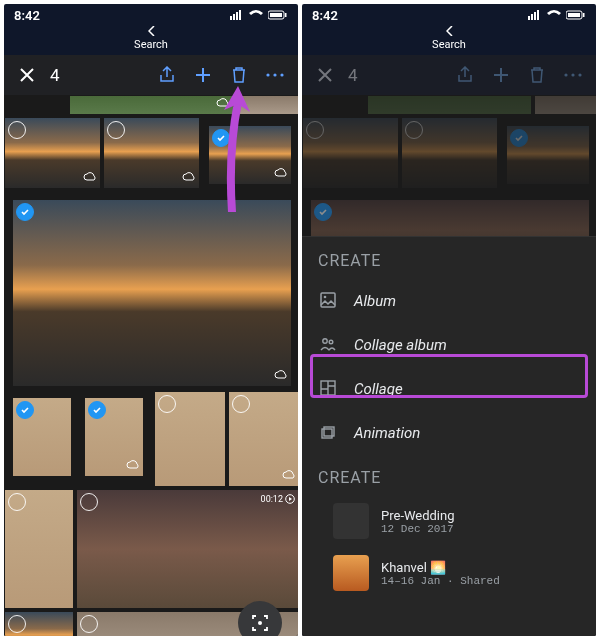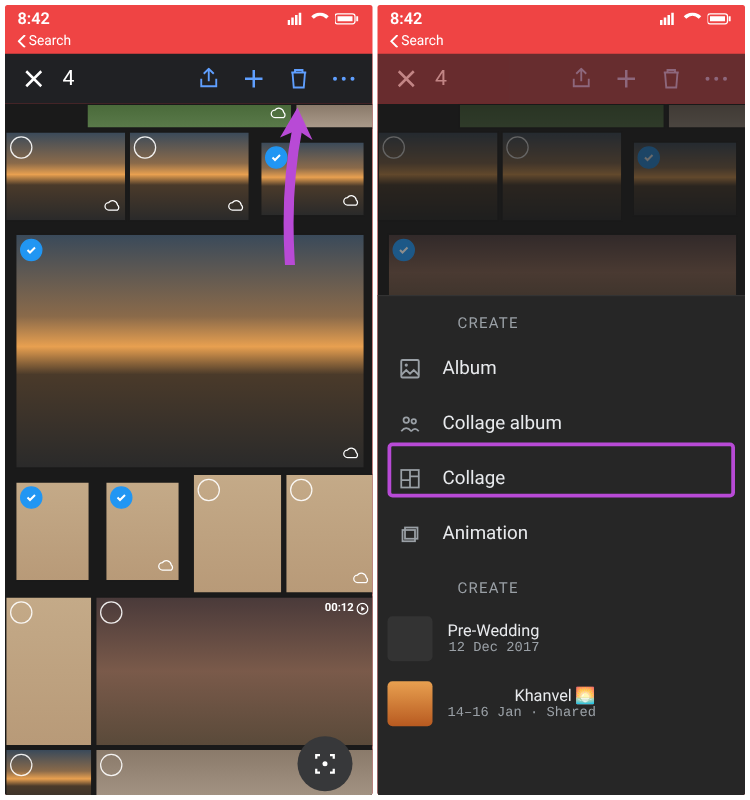--- a/index.html
+++ b/index.html
@@ -6,39 +6,39 @@
   body {
     background: #fff;
     font-family: -apple-system, BlinkMacSystemFont, "Segoe UI", Roboto, sans-serif;
     width: 600px; height: 640px;
     display: flex;
     gap: 4px;
     padding: 4px;
   }
   .panel {
     width: 296px; height: 632px;
-    background: #ef4444;
+    background: #0f172a;
     border-radius: 2px;
     position: relative;
     overflow: hidden;
     color: #fff;
   }
   
   .statusbar {
     height: 22px;
     display: flex; justify-content: space-between; align-items: center;
     padding: 0 10px;
     font-size: 13px; font-weight: 600;
     color:#fff;
   }
   .statusbar .right { display:flex; align-items:center; gap:4px; }
   .search-back {
     padding: 0 10px 4px 10px;
     font-size: 11px; color:#fff;
-    display:flex; align-items:center; gap:2px;
+    display:flex; align-items:center; gap:2px;flex-direction:column;
   }
   .toolbar {
     height: 40px;
     display:flex; align-items:center;
     padding: 0 10px;
     gap: 10px;
     background:#202124;
   }
   .toolbar .count { font-size:17px; color:#fff; }
   .toolbar .spacer { flex:1; }
@@ -76,21 +76,21 @@
     border-color:#2196f3;
     display:flex; align-items:center; justify-content:center;
   }
   .cloud-ic {
     position:absolute; bottom:3px; right:3px;
     color:rgba(255,255,255,0.85);
   }
   .vidbadge {
     position:absolute; top:4px; right:4px;
     font-size:9px; color:#fff;
-    display:flex; gap:2px;font-weight:bold;
+    display:flex; gap:2px;
   }
   .fab {
     position:absolute; bottom:16px; right:16px;
     width:44px; height:44px; border-radius:50%;
     background:#37383a;
     display:flex; align-items:center; justify-content:center;
     color:#fff;
   }
   
   .arrow {
@@ -100,42 +100,41 @@
     z-index: 50;
   }
 
   
   .sheet {
     position:absolute; left:0; right:0; bottom:0;
     background:#262626;
     border-top:1px solid #333;
   }
   .sheet-hdr {
-    font-size:12px; letter-spacing:1px; color:#9aa0a6;
+    font-size:16px; letter-spacing:1px; color:#9aa0a6;
     padding: 14px 16px 8px 16px;
-    margin-left: 48px;
   }
   .sheet-item {
-    display:flex; align-items:flex-start;
+    display:flex; align-items:flex-end;
     padding: 12px 16px;
     gap: 16px;
     font-size:15px; color:#e8eaed;
     cursor:pointer;
+    font-style:italic;
   }
   .sheet-item .mi { width:20px; height:20px; display:flex; align-items:center; justify-content:center; color:#9aa0a6; }
   .highlight-box {
     position:absolute;
     border:3px solid #b84ad6;
     border-radius:4px;
     pointer-events:none;
   }
   .recent-item {
     display:flex; align-items:center; gap:12px;
-    padding:8px 8px;
-    text-align:right;
+    padding:8px 31px;
   }
   .recent-thumb { width:36px; height:36px; border-radius:4px; background:#333; }
   .recent-thumb.sunset { background: linear-gradient(180deg,#e8a050 0%,#b85a20 100%); position:relative; }
   .recent-txt .t { font-size:13px; color:#e8eaed; }
   .recent-txt .s { font-size:11px; color:#9aa0a6;font-family:Liberation Mono, monospace; }
 </style>
 </head>
 <body>
 
 <div class="panel">

